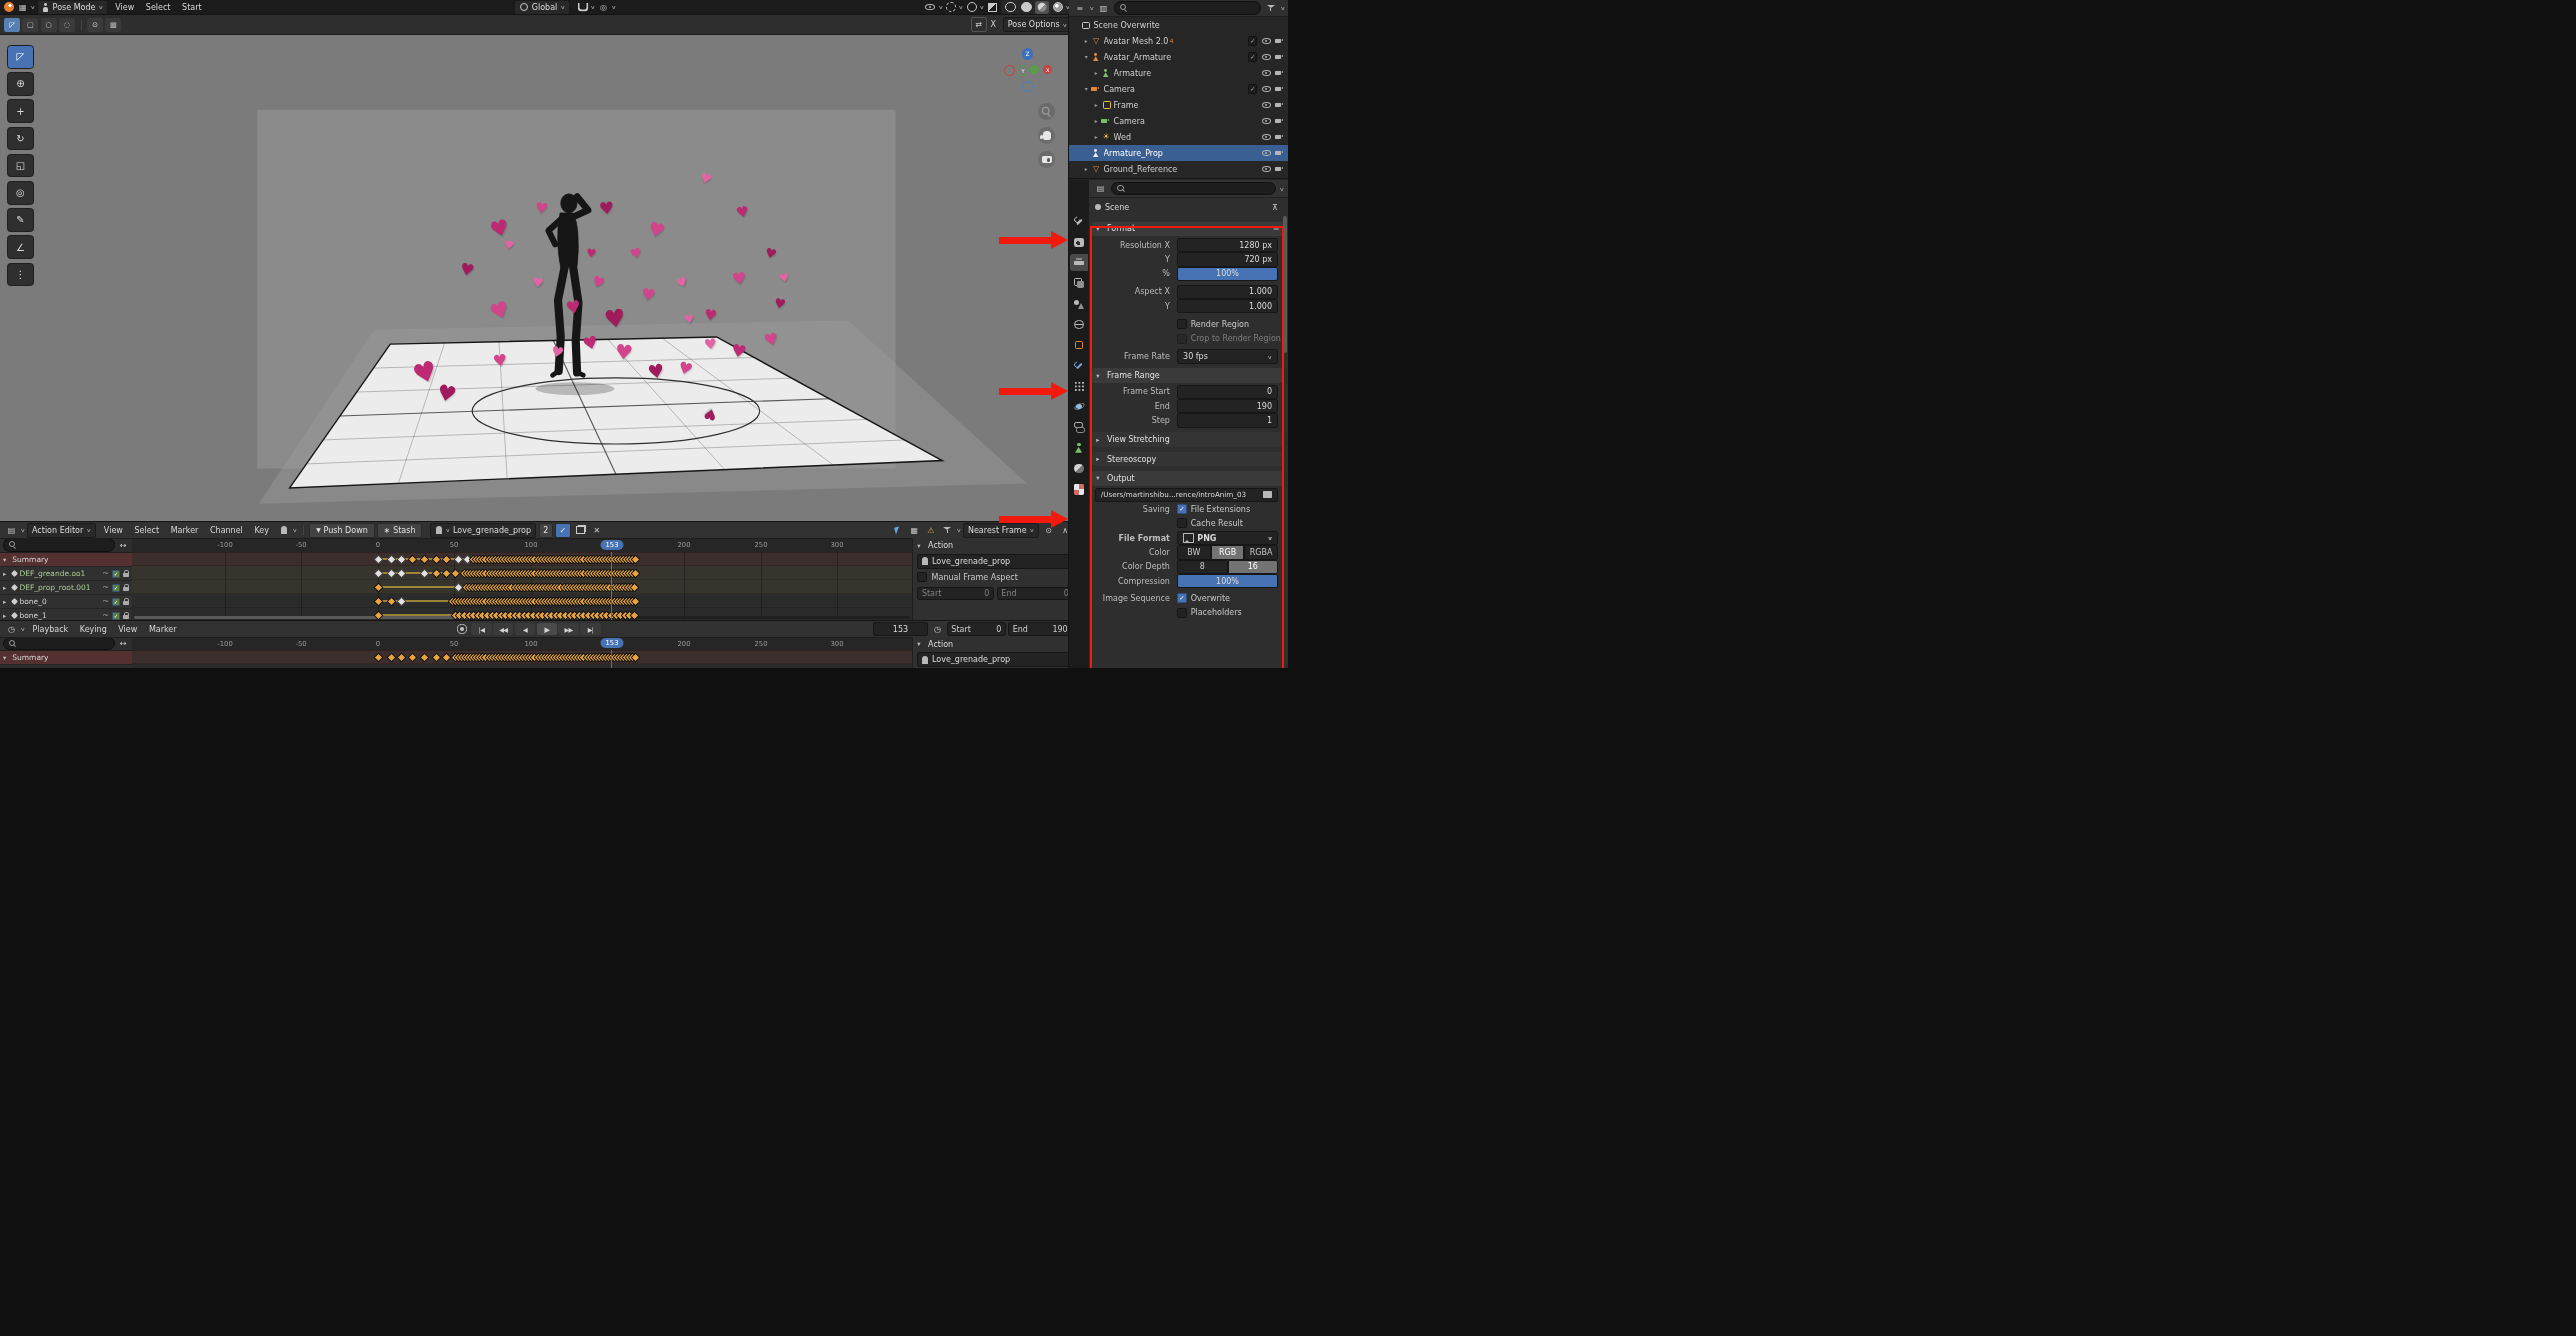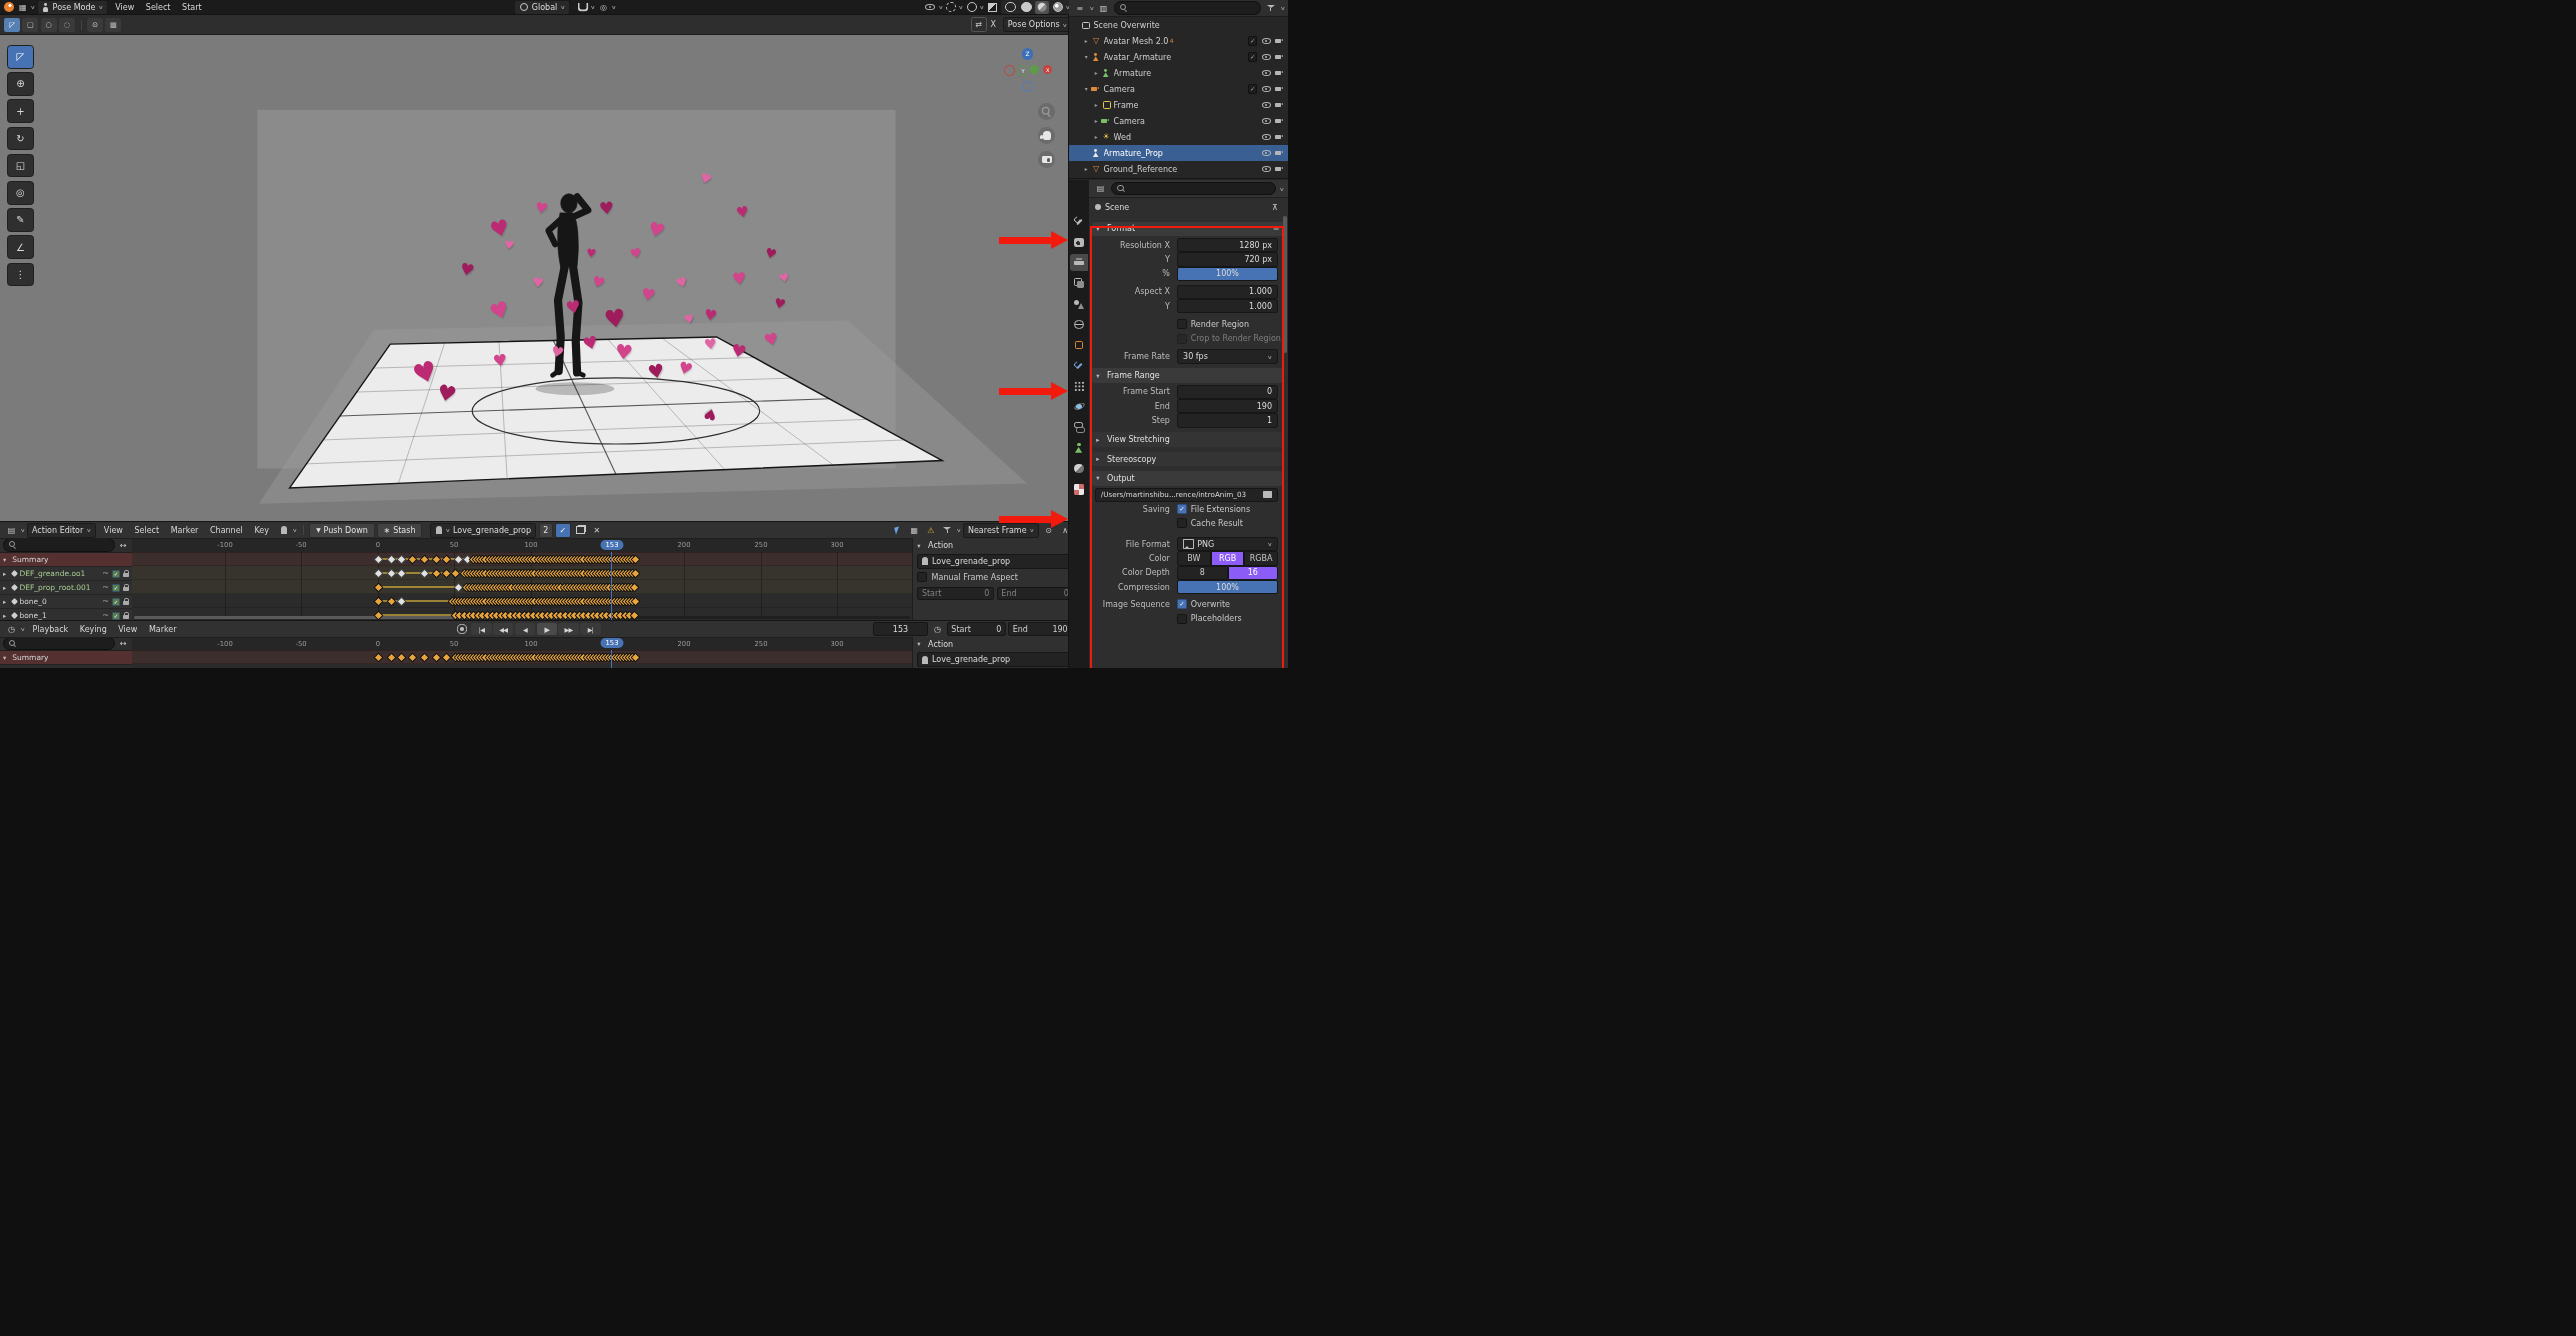--- a/index.html
+++ b/index.html
@@ -156,21 +156,21 @@
   .prow{display:flex;align-items:center;height:13.7px;margin:0.7px 10px 0.7px 2.9px;}
   .plabel{width:78px;text-align:right;padding-right:7.2px;color:#bdbdbd;flex:none;white-space:nowrap;}
   .pfield{flex:1;display:flex;gap:3.6px;align-items:center;min-width:0;}
   .fld{flex:1;background:#232323;border:0.7px solid #161616;border-radius:2.2px;height:12.2px;display:flex;align-items:center;justify-content:flex-end;padding:0 5px;color:#dcdcdc;position:relative;overflow:hidden;min-width:0;}
   .fld.center{justify-content:center;}
   .fld.left{justify-content:flex-start;}
   .fld .fill{position:absolute;left:0;top:0;bottom:0;background:#4772b3;z-index:0;}
   .fld span{position:relative;z-index:1;white-space:nowrap;overflow:hidden;text-overflow:ellipsis;}
   .seg{flex:1;height:12.2px;background:#232323;border:0.7px solid #161616;display:flex;align-items:center;justify-content:center;color:#c9c9c9;}
   .seg.first{border-radius:2.2px 0 0 2.2px;} .seg.last{border-radius:0 2.2px 2.2px 0;}
-  .seg.on{background:#8b5cf6;color:#fff;}
+  .seg.on{background:#737373;color:#fff;}
   .cblabel{color:#c9c9c9;white-space:nowrap;}
   .cblabel.dim{color:#7d7d7d;}
   #prop-scroll{position:absolute;right:1.4px;top:36px;width:3.6px;height:137px;background:#5a5a5a;border-radius:2.2px;}
   .folderi{width:8.6px;height:6.5px;background:#b9b9b9;border-radius:0.7px;position:relative;flex:none;}
   .folderi::before{content:"";position:absolute;left:0;top:-1.4px;width:3.6px;height:1.4px;background:#b9b9b9;border-radius:0.7px 0.7px 0 0;}
   .imgi{width:8.6px;height:7.2px;border:0.9px solid #b9b9b9;border-radius:0.7px;position:relative;flex:none;}
   .imgi::after{content:"";position:absolute;left:0.7px;bottom:0;border-left:2.2px solid transparent;border-right:2.2px solid transparent;border-bottom:2.9px solid #b9b9b9;}
   
   #annot-rect{position:absolute;left:1090px;top:226px;width:190px;height:460px;border:2.9px solid #f11a0c;z-index:60;pointer-events:none;}
   .annot-arrow{position:absolute;z-index:61;pointer-events:none;width:69px;height:18.7px;}
@@ -1267,21 +1267,21 @@
               <span class="cblabel">File Extensions</span>
             </span>
         </div>
         <div class="prow">
           <span class="plabel"></span>
           <span class="pfield">
               <span class="cb"></span>
               <span class="cblabel">Cache Result</span>
             </span>
         </div>
-        <div class="prow" style="margin-top:7px;">
+        <div class="prow" style="margin-top:1px;font-weight:bold;">
           <span class="plabel">File Format</span>
           <span class="pfield">
               <span class="fld left" style="gap:3.6px;">
                 <span class="imgi"></span>
                 <span>PNG</span>
                 <span style="flex:1"></span>
                 <span class="caret">∨</span>
               </span>
             </span>
         </div>

